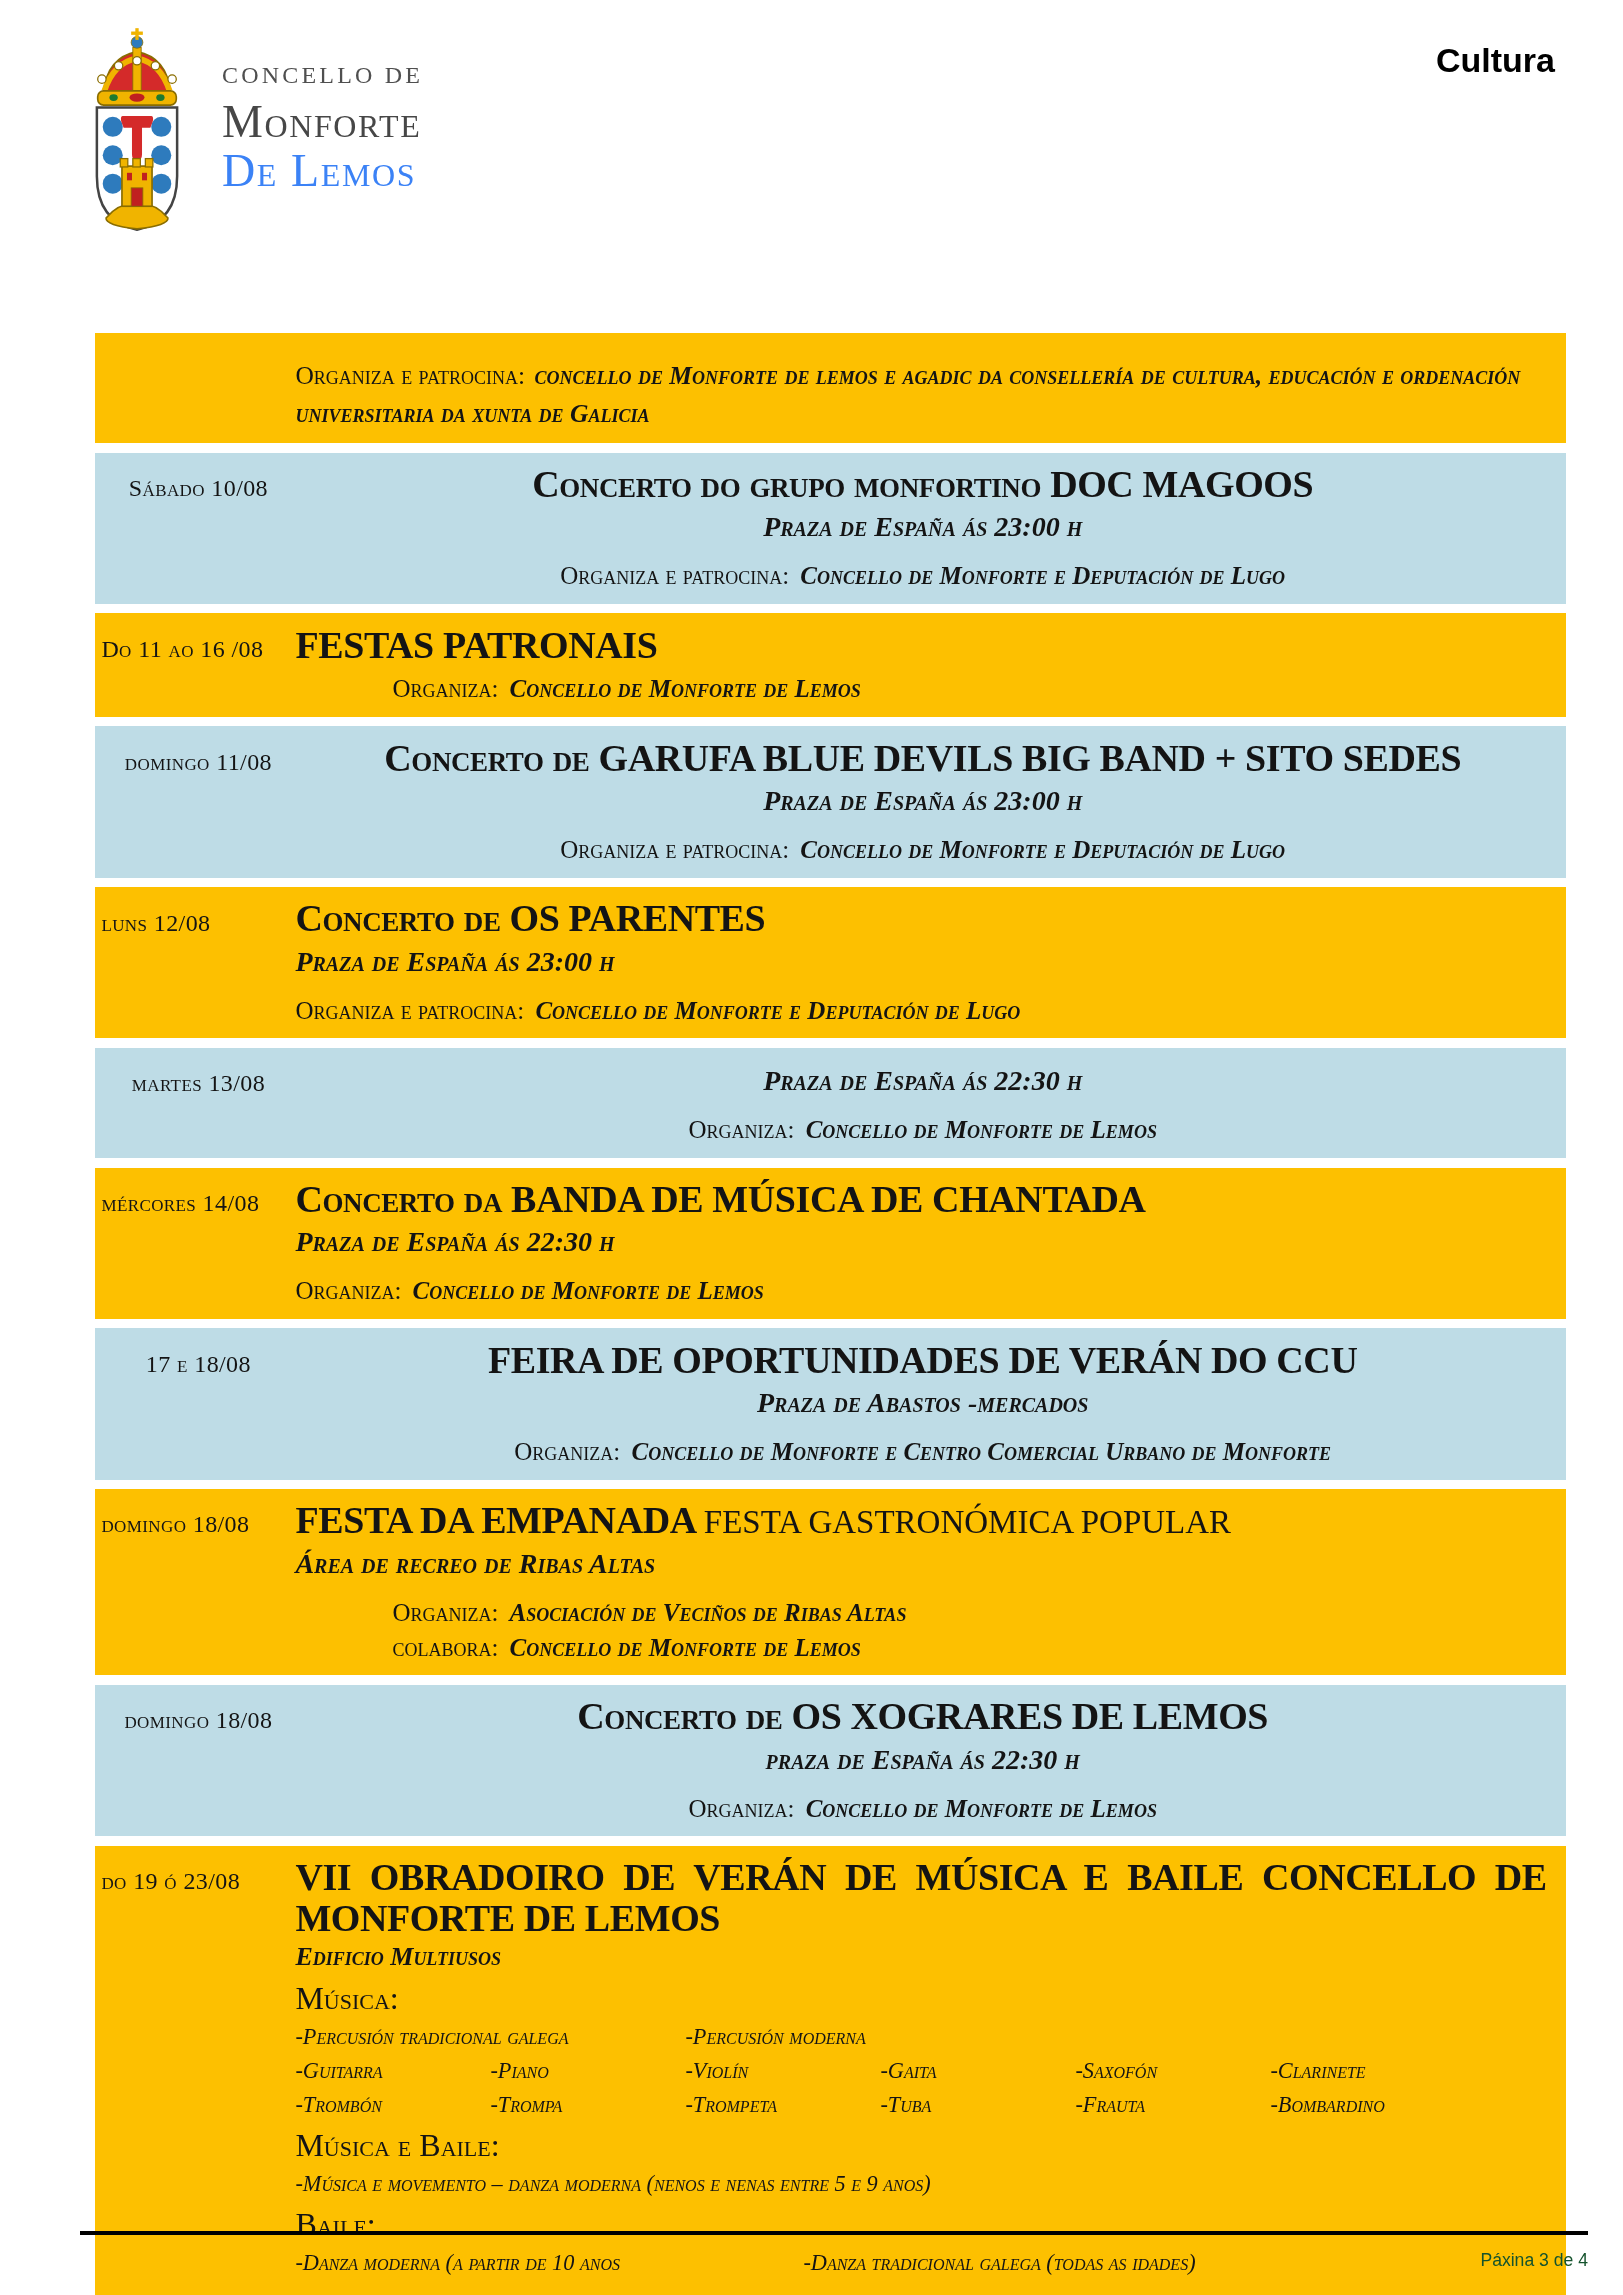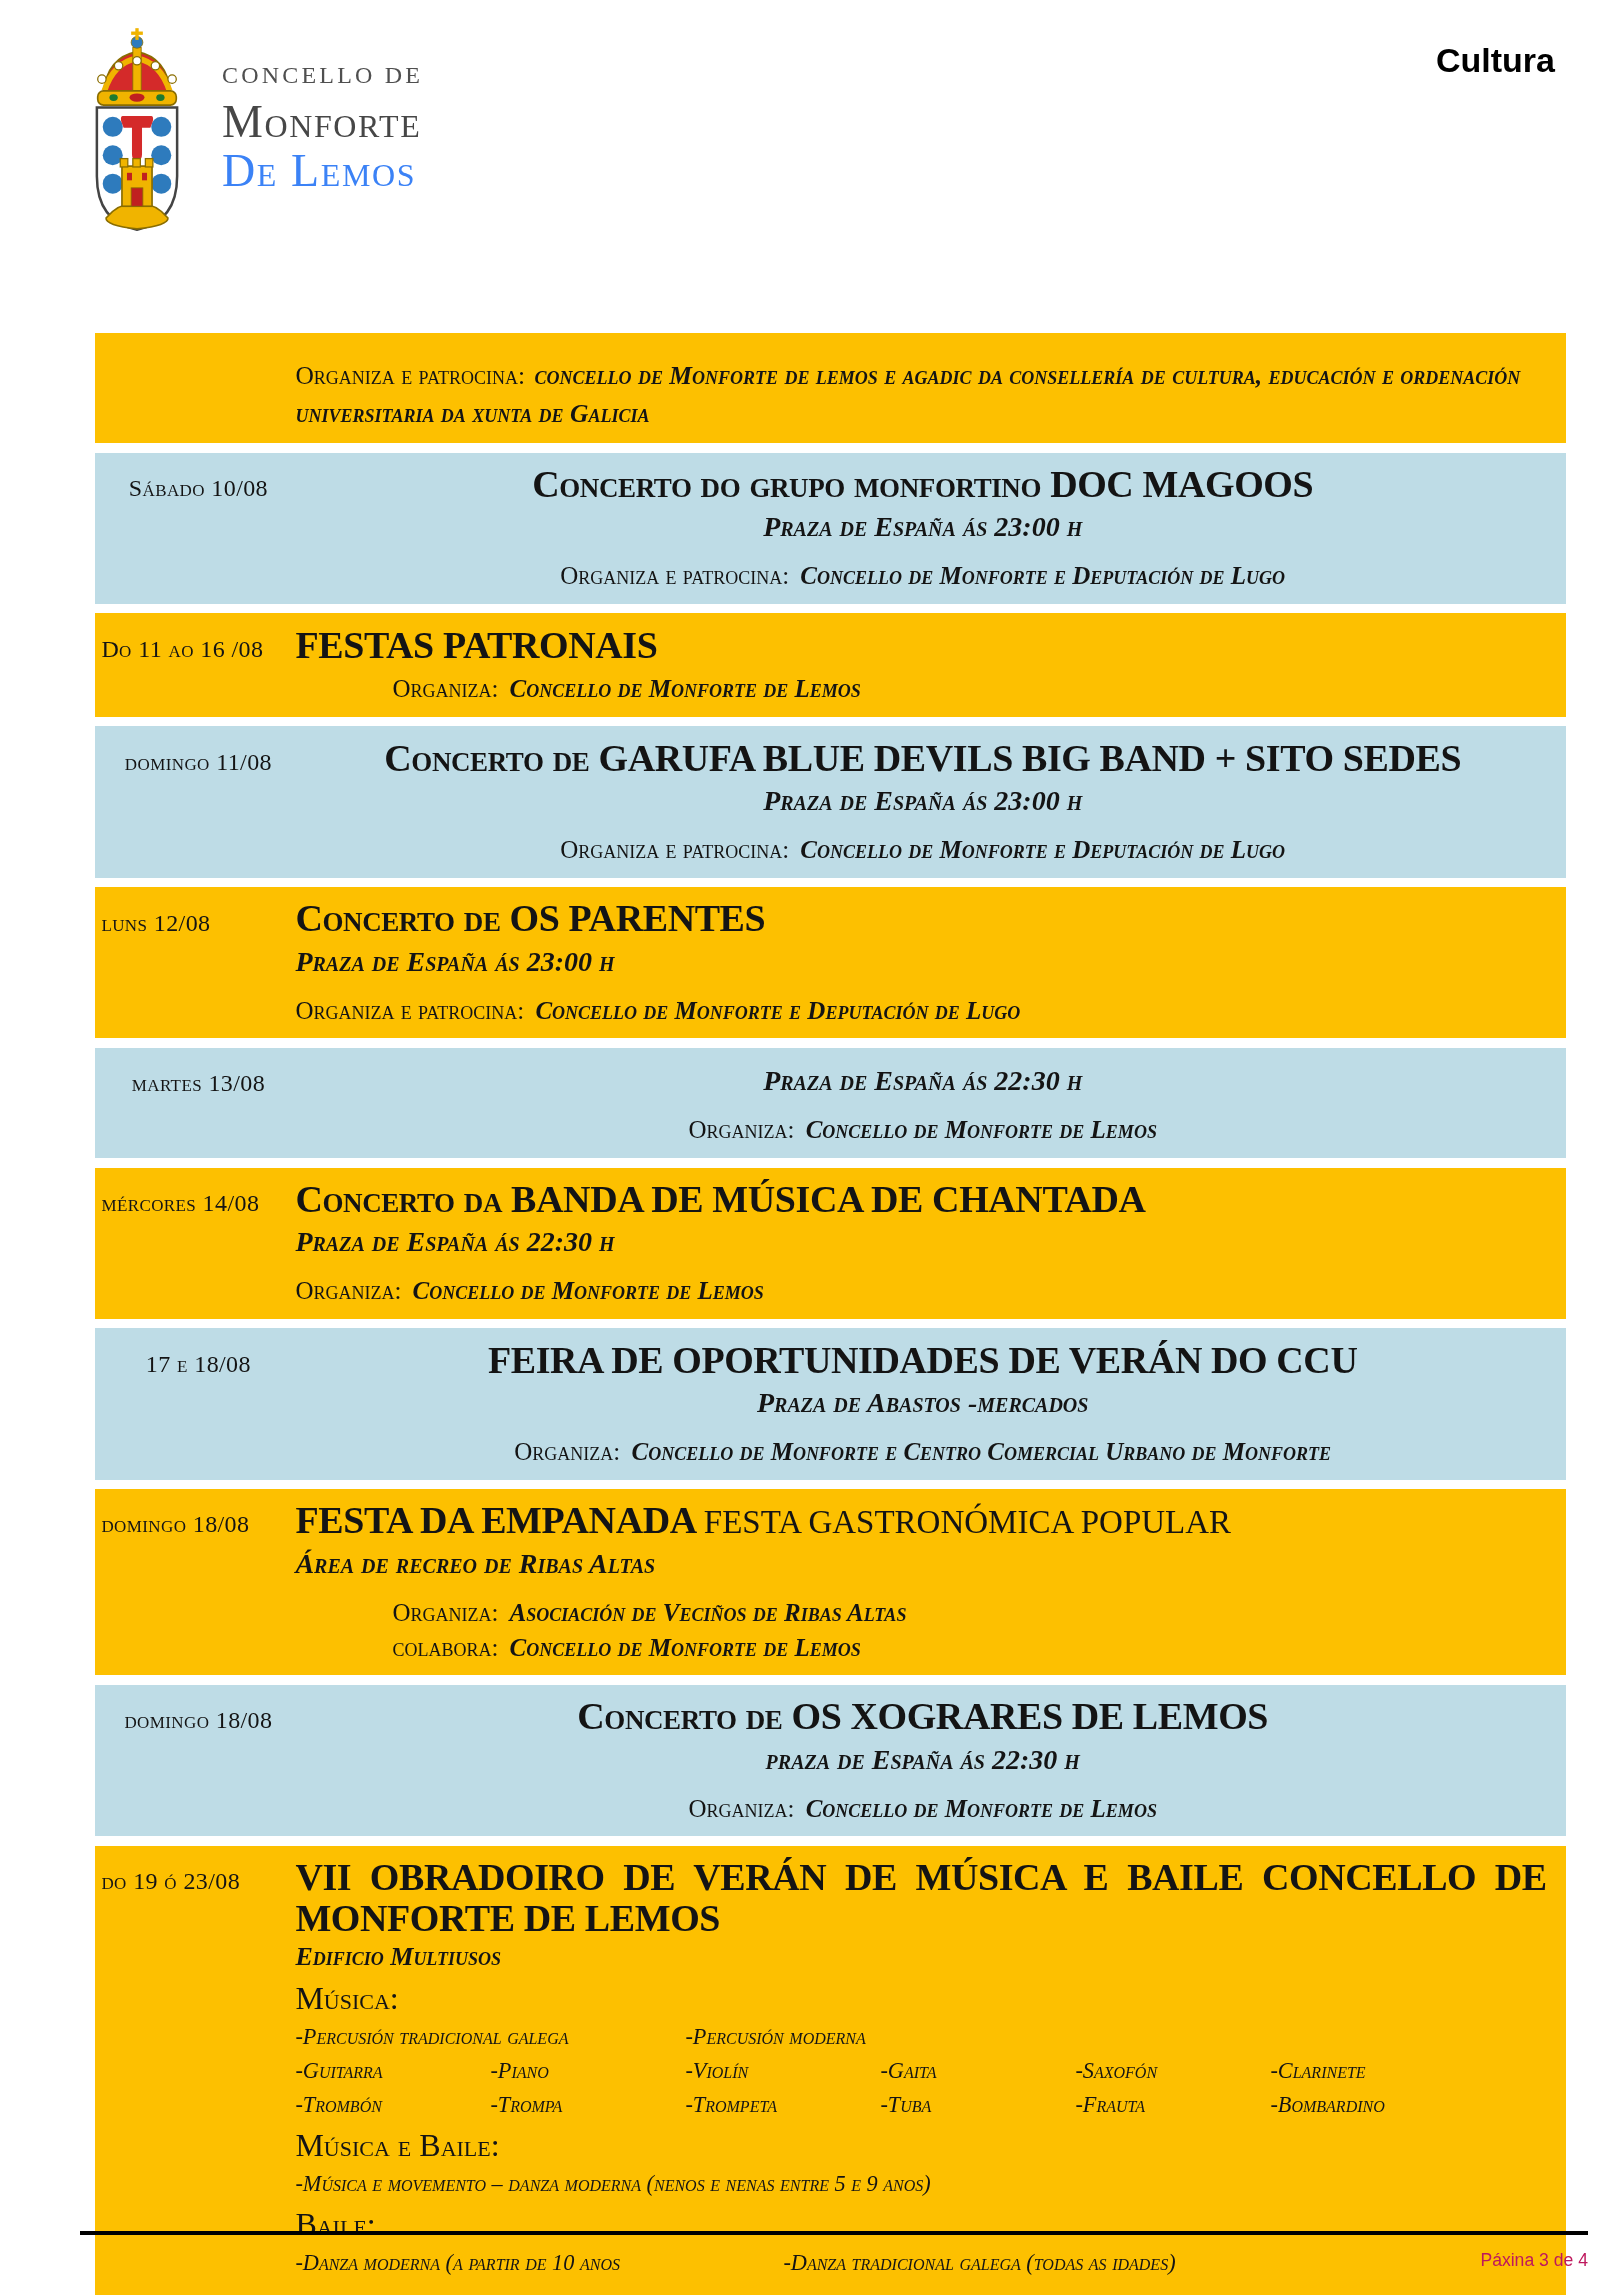--- a/index.html
+++ b/index.html
@@ -42,28 +42,28 @@
   .band.sponsor{padding-top:24px;padding-bottom:9.6px;}
   .sponsor-text{font-size:25.5px;line-height:1.5;}
   .sponsor-text .lbl{margin-right:9.6px;}
   .sponsor-text .val{font-weight:bold;font-style:italic;}
   
   .w-head{font-size:32px;margin-top:8px;}
   .w-row{display:grid;grid-template-columns:repeat(5,195px) 1fr;font-size:22.3px;font-style:italic;margin-top:7.2px;line-height:1.2;}
   .w-row span{white-space:nowrap;}
   .w-span2{grid-column:1/3;}
   .w-col3{grid-column:3/7;}
-  .w-row.flexrow{display:flex;}
+  .w-row.flexrow{display:flex;gap:20px;}
   .w-b1{flex:0 0 488px;}
   .w-credit{margin-top:14.4px;}
   .footer-rule{position:absolute;left:80px;width:1508px;top:2231px;height:4px;background:#000;}
   .page-number{
     position:absolute;right:36px;top:2250px;
     font-family:"Liberation Sans","DejaVu Sans",sans-serif;font-variant:normal;
-    font-size:17.6px;color:#be185d;
+    font-size:17.6px;color:#14532d;
   }
 </style>
 </head>
 <body>
 
 <div class="page">
 
   <div class="header">
     <div class="crest">
       <svg width="118" height="209" viewBox="0 0 140 250" aria-hidden="true">

